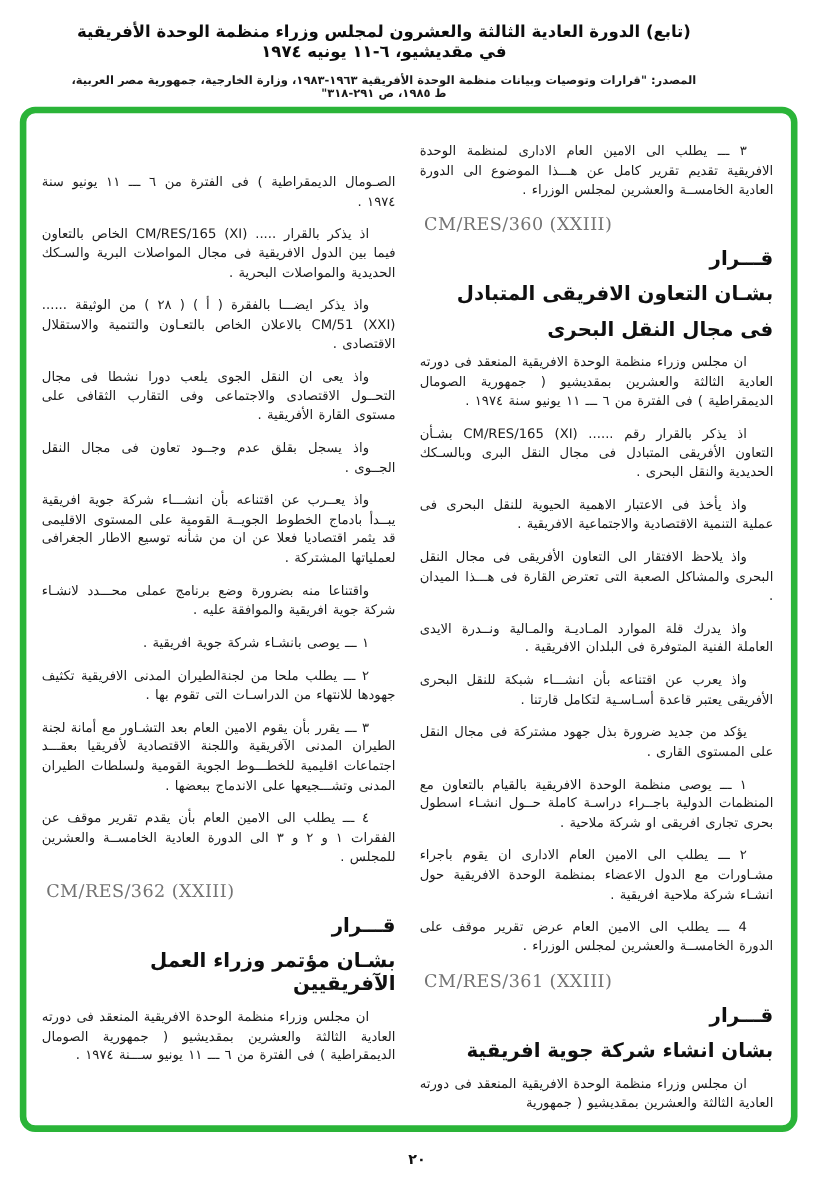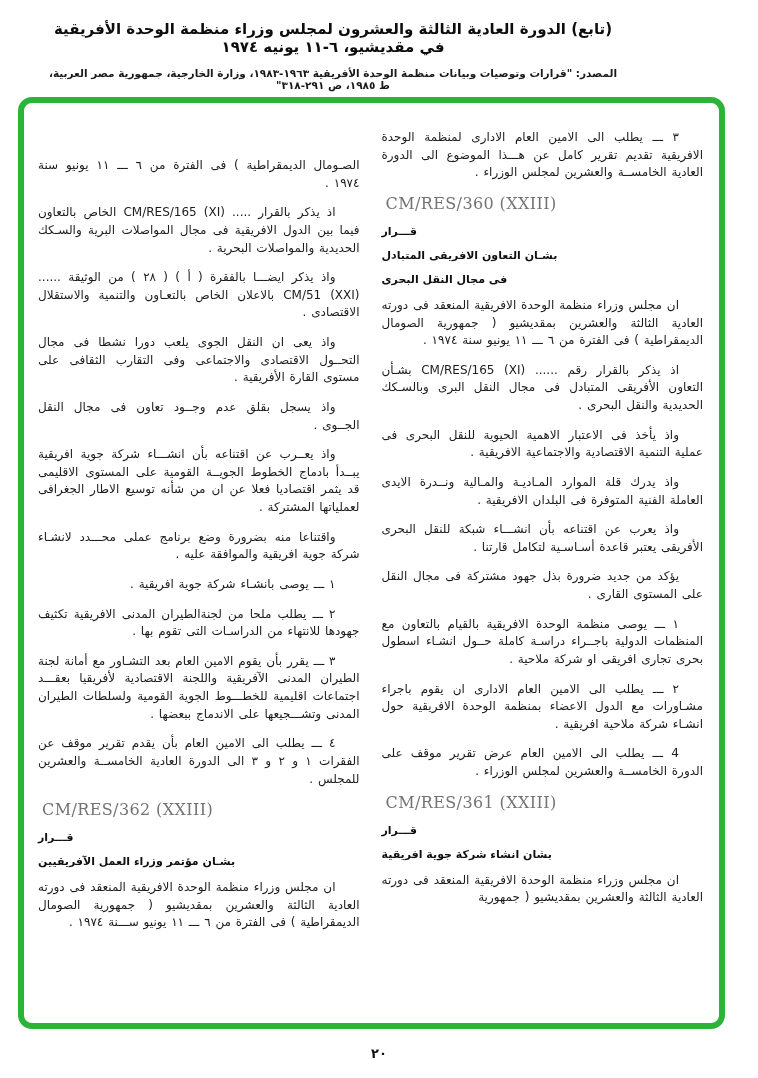--- a/index.html
+++ b/index.html
@@ -1,40 +1,40 @@
 <!DOCTYPE html>
 <html lang="ar"><head>
 <meta charset="utf-8">
 <style>
   html,body{margin:0;padding:0;}
   body{
     width:758px;height:1078px;background:#ffffff;position:relative;
     font-family:"DejaVu Sans", sans-serif;color:#161616;overflow:hidden;
   }
-  .doc-header{position:absolute;top:20px;left:0;width:642px;text-align:center;padding-left:12px;}
+  .doc-header{position:absolute;top:20px;left:16px;width:642px;text-align:center;padding-left:12px;}
   .doc-title{direction:rtl;font-size:15px;font-weight:bold;color:#0d0d0d;padding:0 30px;}
   .doc-source{direction:rtl;font-size:10.5px;font-weight:bold;color:#1a1a1a;margin-top:11px;padding:0 30px;}
   .frame{
     position:absolute;left:18px;top:97px;width:707px;height:932px;box-sizing:border-box;
     border:6px solid #2ab438;border-radius:14px;background:#ffffff;
     display:flex;direction:rtl;gap:22px;padding:26px 16px 8px 14px;
   }
   .col{width:328px;direction:rtl;}
   .para{
     font-size:12px;line-height:1.47;text-align:justify;text-indent:24px;
     margin:0 0 12px;color:#1c1c1c;word-spacing:1px;
   }
   .para.no-indent{text-indent:0;margin-top:28px;}
   .ref{
     direction:ltr;text-align:left;font-size:16px;letter-spacing:.4px;
     font-family:"DejaVu Serif", serif;font-weight:400;color:#737373;
     margin:8px 0 12px 4px;
   }
   .heading{
-    text-align:left;font-size:11px;font-weight:bold;color:#101010;
+    text-align:right;font-size:18px;font-weight:bold;color:#101010;
     margin:2px 0 11px;
   }
   .heading.main{margin-top:8px;}
   .doc-footer{position:absolute;left:0;bottom:16px;width:758px;text-align:center;}
   .page-number{font-size:13px;font-weight:bold;color:#101010;}
 </style>
 </head>
 <body>
 
 <div class="page">
@@ -48,20 +48,21 @@
 
     <section class="col">
       <p class="para">٣ ـــ يطلب الى الامين العام الادارى لمنظمة الوحدة الافريقية تقديم تقرير كامل عن هـــذا الموضوع الى الدورة العادية الخامســة والعشرين لمجلس الوزراء .</p>
       <p class="ref">CM/RES/360 (XXIII)</p>
       <h3 class="heading main">قـــرار</h3>
       <h3 class="heading">بشـان التعاون الافريقى المتبادل</h3>
       <h3 class="heading">فى مجال النقل البحرى</h3>
       <p class="para">ان مجلس وزراء منظمة الوحدة الافريقية المنعقد فى دورته العادية الثالثة والعشرين بمقديشيو ( جمهورية الصومال الديمقراطية ) فى الفترة من ٦ ـــ ١١ يونيو سنة ١٩٧٤ .</p>
       <p class="para">اذ يذكر بالقرار رقم ...... ‎CM/RES/165 (XI)‎ بشـأن التعاون الأفريقى المتبادل فى مجال النقل البرى وبالسـكك الحديدية والنقل البحرى .</p>
       <p class="para">واذ يأخذ فى الاعتبار الاهمية الحيوية للنقل البحرى فى عملية التنمية الاقتصادية والاجتماعية الافريقية .</p>
+      <p class="para">واذ يلاحظ الافتقار الى التعاون الأفريقى فى مجال النقل البحرى والمشاكل الصعبة التى تعترض القارة فى هـــذا الميدان .</p>
       <p class="para">واذ يدرك قلة الموارد المـاديـة والمـالية ونــدرة الايدى العاملة الفنية المتوفرة فى البلدان الافريقية .</p>
       <p class="para">واذ يعرب عن اقتناعه بأن انشـــاء شبكة للنقل البحرى الأفريقى يعتبر قاعدة أسـاسـية لتكامل قارتنا .</p>
       <p class="para">يؤكد من جديد ضرورة بذل جهود مشتركة فى مجال النقل على المستوى القارى .</p>
       <p class="para">١ ـــ يوصى منظمة الوحدة الافريقية بالقيام بالتعاون مع المنظمات الدولية باجــراء دراسـة كاملة حــول انشـاء اسطول بحرى تجارى افريقى او شركة ملاحية .</p>
       <p class="para">٢ ـــ يطلب الى الامين العام الادارى ان يقوم باجراء مشـاورات مع الدول الاعضاء بمنظمة الوحدة الافريقية حول انشـاء شركة ملاحية افريقية .</p>
       <p class="para">4 ـــ يطلب الى الامين العام عرض تقرير موقف على الدورة الخامســة والعشرين لمجلس الوزراء .</p>
       <p class="ref">CM/RES/361 (XXIII)</p>
       <h3 class="heading main">قـــرار</h3>
       <h3 class="heading">بشان انشاء شركة جوية افريقية</h3>
       <p class="para">ان مجلس وزراء منظمة الوحدة الافريقية المنعقد فى دورته العادية الثالثة والعشرين بمقديشيو ( جمهورية</p>

